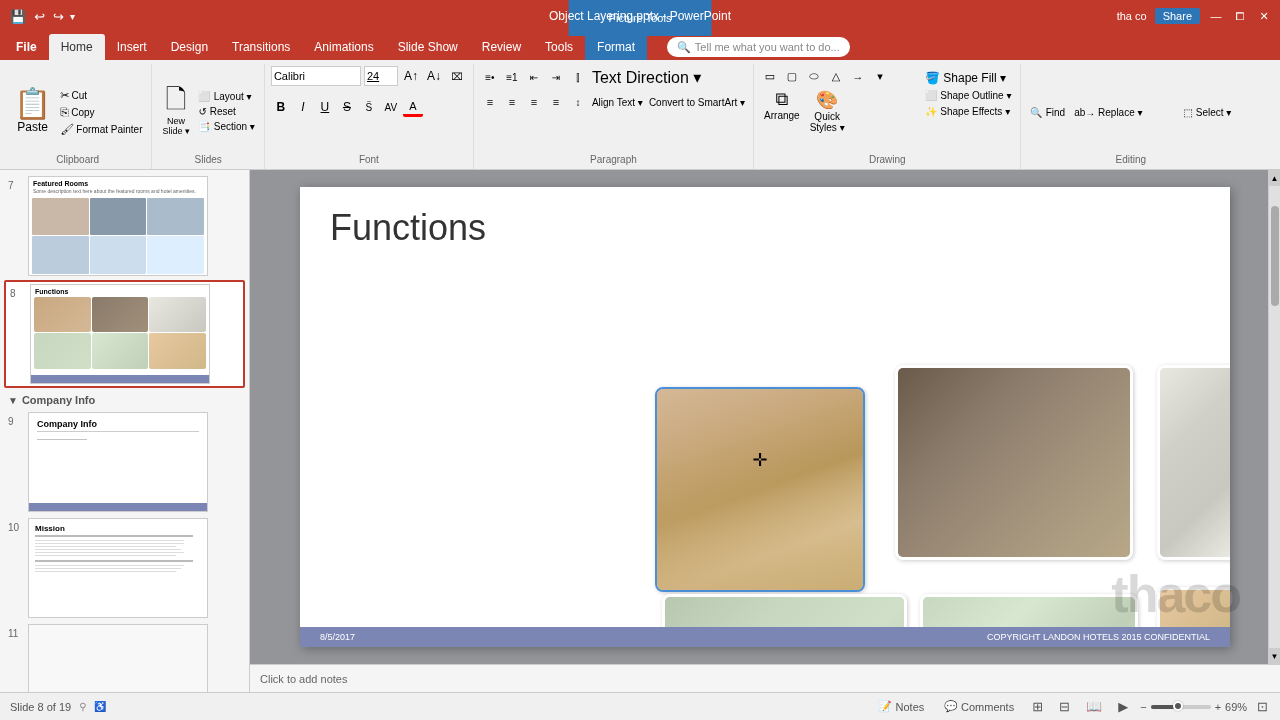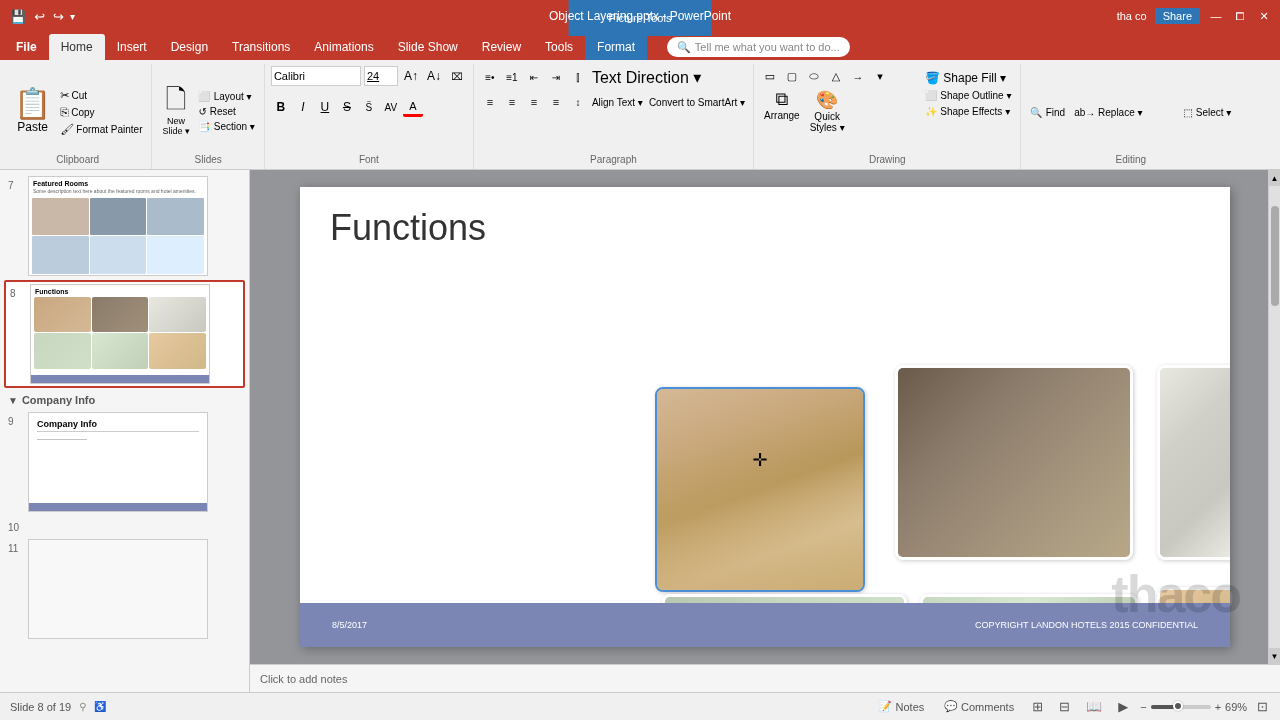--- a/index.html
+++ b/index.html
@@ -317,26 +317,26 @@
       border: 3px solid white;
       box-shadow: 1px 1px 4px rgba(0,0,0,0.2);
     }
 
     
     .slide-footer {
       position: absolute;
       bottom: 0;
       left: 0;
       right: 0;
-      height: 44px;
+      height: 20px;
       background: #7b86b5;
       display: flex;
       align-items: center;
       justify-content: space-between;
-      padding: 0 32px;
+      padding: 0 20px;
       color: white;
       font-size: 9px;
     }
 
     
     .photo-frame.selected {
       border: 2px solid #4a90d9;
     }
     .move-cursor {
       cursor: move;
@@ -647,20 +647,38 @@
         <div class="s9-preview">
           <div class="s9-title">Company Info</div>
           <div style="font-size:5px;color:#666;">——————————</div>
           <div class="s9-footer"></div>
         </div>
       </div>
     </div>
 
     <div class="slide-thumbnail">
       <span class="slide-num">10</span>
+      <div class="slide-preview">
+        <div class="s10-preview">
+          <div class="s10-title">Mission</div>
+          <div class="s10-lines">
+            <div style="height:2px;background:#bbb;width:95%;margin-bottom:2px;"></div>
+            <div style="height:1px;background:#ddd;width:90%;margin-bottom:1px;"></div>
+            <div style="height:1px;background:#ddd;width:90%;margin-bottom:1px;"></div>
+            <div style="height:1px;background:#ddd;width:85%;margin-bottom:1px;"></div>
+            <div style="height:1px;background:#ddd;width:88%;margin-bottom:1px;"></div>
+            <div style="height:1px;background:#ddd;width:90%;margin-bottom:1px;"></div>
+            <div style="height:1px;background:#ddd;width:85%;margin-bottom:1px;"></div>
+            <div style="height:2px;background:#bbb;width:95%;margin-bottom:2px;margin-top:2px;"></div>
+            <div style="height:1px;background:#ddd;width:90%;margin-bottom:1px;"></div>
+            <div style="height:1px;background:#ddd;width:88%;margin-bottom:1px;"></div>
+            <div style="height:1px;background:#ddd;width:85%;"></div>
+          </div>
+        </div>
+      </div>
     </div>
 
     <div class="slide-thumbnail">
       <span class="slide-num">11</span>
       <div class="slide-preview" style="background:#f8f8f8;">
       </div>
     </div>
 
   </div>
 

